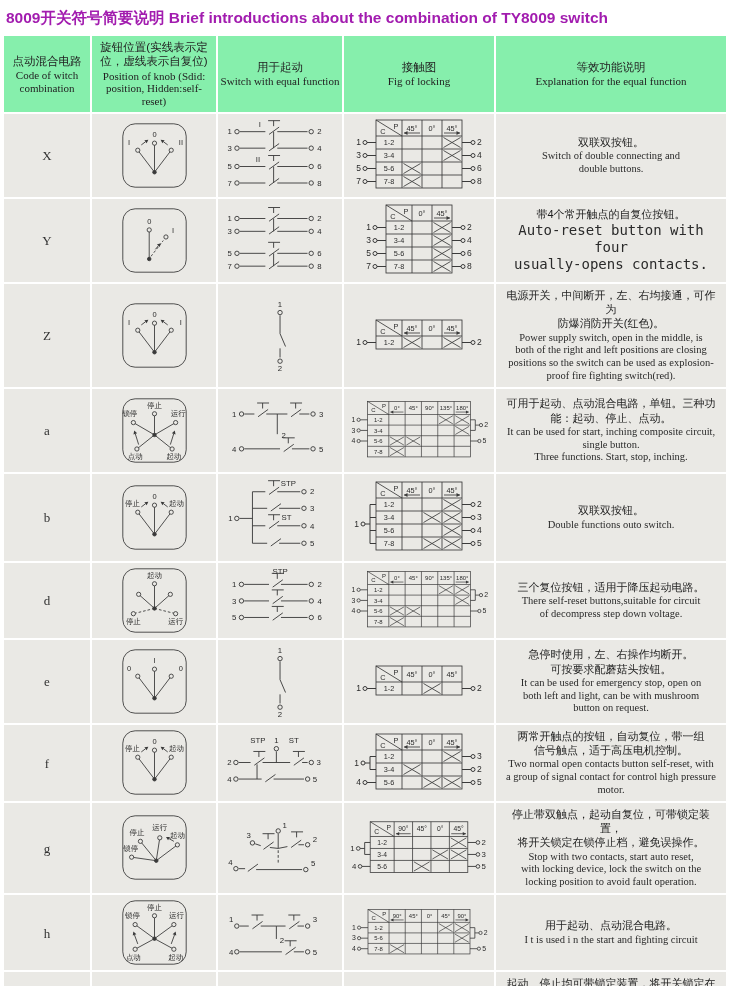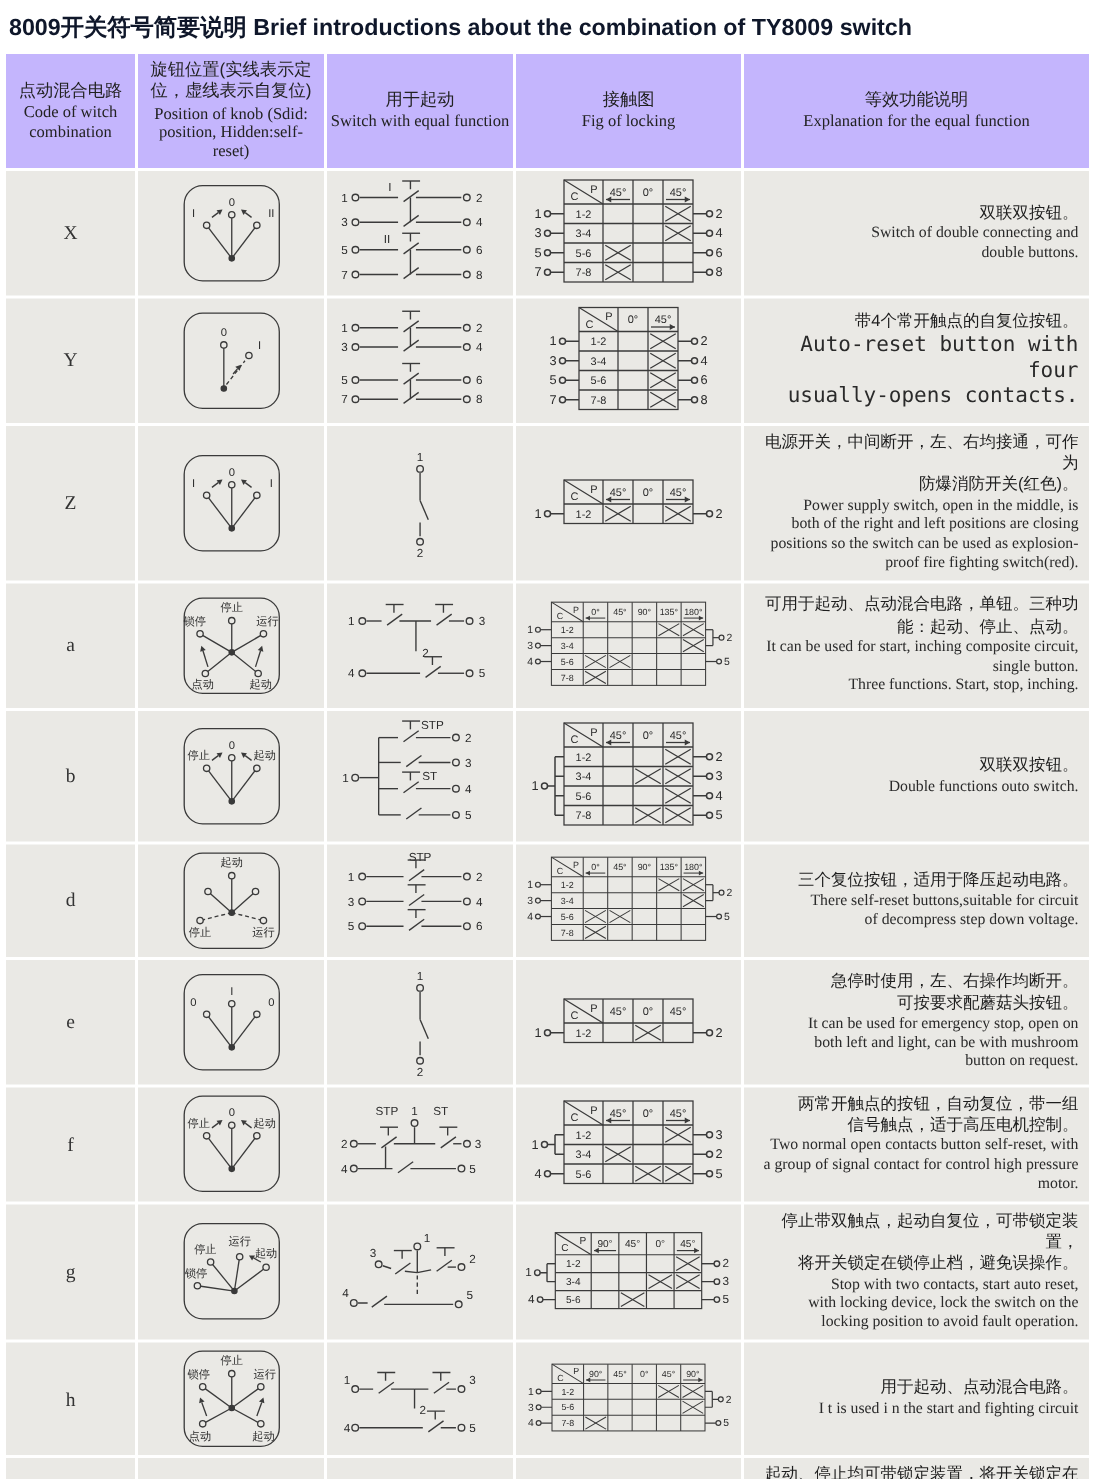--- a/index.html
+++ b/index.html
@@ -1,25 +1,25 @@
 <!DOCTYPE html>
 <html><head>
 <meta charset="utf-8">
 <style>
   html,body{margin:0;padding:0;background:#fff;}
   body{width:730px;font-family:"Liberation Sans",sans-serif;color:#222;}
-  .title{color:#0f172a;font-weight:bold;font-size:15.5px;padding:8px 4px 5px 6px;letter-spacing:0px;}
+  .title{color:#a21caf;font-weight:bold;font-size:15.5px;padding:8px 4px 5px 6px;letter-spacing:0px;}
   table{border-collapse:separate;border-spacing:2px;width:726px;margin:0 2px;table-layout:fixed;}
-  th{background:#c4b5fd;font-weight:normal;vertical-align:middle;padding:4px 2px;height:62px;}
+  th{background:#86efac;font-weight:normal;vertical-align:middle;padding:4px 2px;height:62px;}
   th .zh{font-size:11.5px;line-height:1.25;}
   th .en{font-size:11px;line-height:1.15;font-family:"Liberation Serif",serif;margin-top:1px;}
   td{background:#eae9e5;text-align:center;vertical-align:middle;padding:3px 2px;}
   .code{font-size:13px;font-family:"Liberation Serif",serif;color:#333;}
   .fig{display:flex;justify-content:center;align-items:center;}
-  .expl{text-align:right;padding:4px 7px;}
+  .expl{text-align:center;padding:4px 7px;}
   .expl .zh{font-size:11px;line-height:1.3;color:#1d1d1d;}
   .expl .en{font-size:10.5px;line-height:1.22;font-family:"Liberation Serif",serif;color:#2a2a2a;margin-top:1px;}
   .expl.mono .en{font-family:"DejaVu Sans Mono",monospace;font-size:14px;}
   svg{overflow:visible;display:block;}
   svg line,svg rect,svg circle,svg path{stroke:#3a3a3a;stroke-width:1;fill:none;}
   svg .thin{stroke-width:.85;}
   svg circle{fill:#eae9e5;}
   svg circle.dot{fill:#3a3a3a;}
   svg polygon{fill:#3a3a3a;stroke:none;}
   svg text{fill:#2b2b2b;font-size:8.5px;text-anchor:middle;font-family:"Liberation Sans",sans-serif;stroke:none;}

